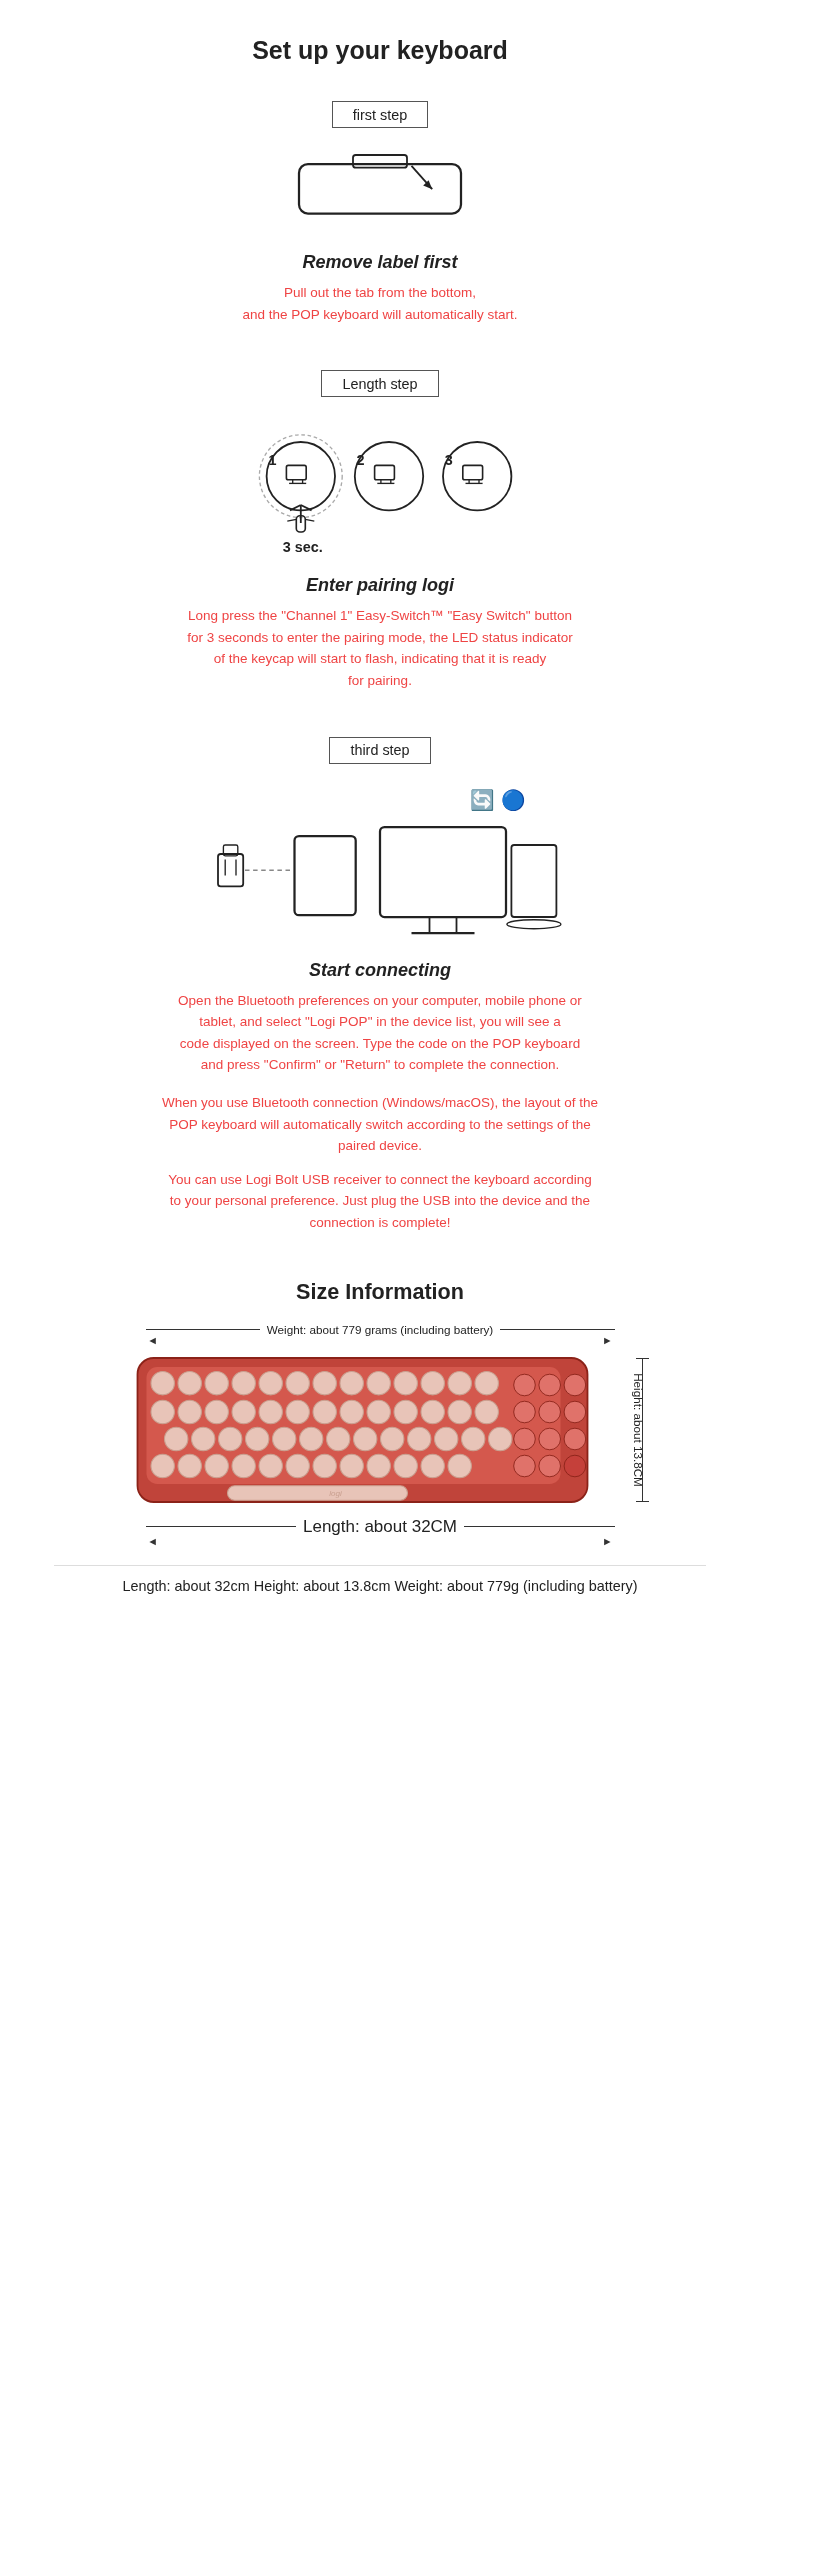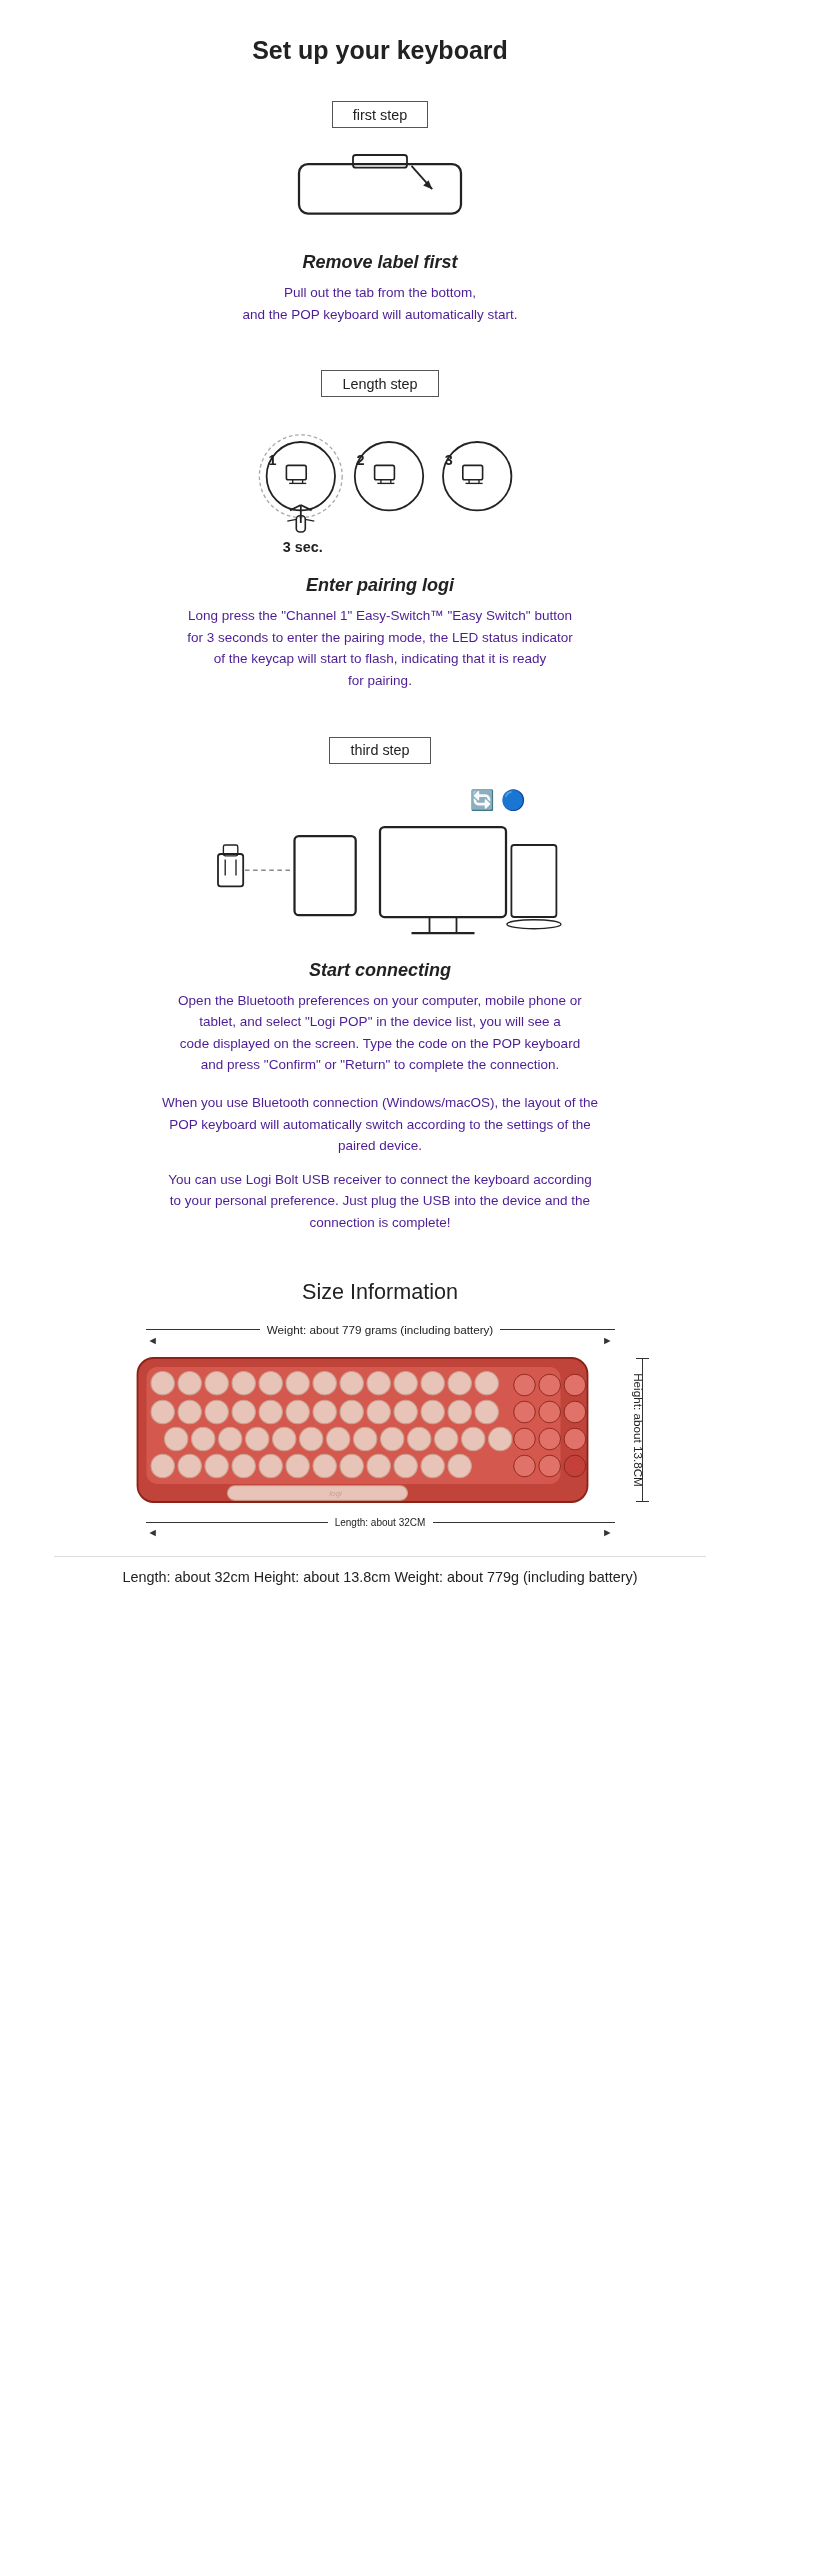--- a/index.html
+++ b/index.html
@@ -43,31 +43,31 @@
       text-align: center;
       font-size: 18px;
       font-weight: bold;
       margin-bottom: 9px;
       font-style: italic;
     }
     .step-desc {
       text-align: center;
       font-size: 13.5px;
       line-height: 1.6;
-      color: #4c1d95;
+      color: #ef4444;
     }
 
     
     .size-section {
       margin-top: 36px;
     }
     .size-title {
       text-align: center;
       font-size: 21.6px;
-      font-weight: normal;
+      font-weight: bold;
       margin-bottom: 18px;
     }
   </style>
 </head>
 <body>
 
 <div class="page">
 
   <div class="main-title">Set up your keyboard</div>
 
@@ -309,21 +309,21 @@
         <div style="position:absolute; right:-63px; top:50%; transform:translateY(-50%) rotate(90deg); font-size:11.7px; white-space:nowrap;">Height: about 13.8CM</div>
 
         <div style="position:absolute; right:-10.8px; top:9px; width:1.8px; height:144px; background:#333;"></div>
         <div style="position:absolute; right:-16px; top:9px; width:12.6px; height:0.9px; background:#333;"></div>
         <div style="position:absolute; right:-16px; bottom:9px; width:12.6px; height:0.9px; background:#333;"></div>
       </div>
 
       <div style="width:469px; margin-top:5.4px;">
         <div style="display:flex; align-items:center; width:100%;">
           <div style="flex:1; height:0.9px; background:#333;"></div>
-          <span style="font-size:10px; padding:0 7.2px;">Length: about 32CM</span>
+          <span style="font-size:17px; padding:0 7.2px;">Length: about 32CM</span>
           <div style="flex:1; height:0.9px; background:#333;"></div>
         </div>
         <div style="display:flex; justify-content:space-between; margin-top:-1.8px; padding:0 1.8px;">
           <span style="font-size:10.8px; color:#333;">◄</span>
           <span style="font-size:10.8px; color:#333;">►</span>
         </div>
       </div>
 
     </div>
 

